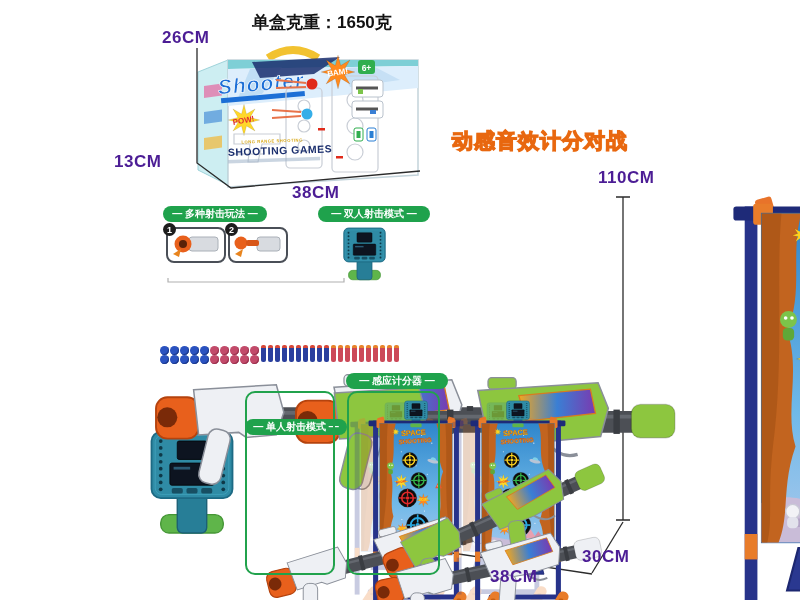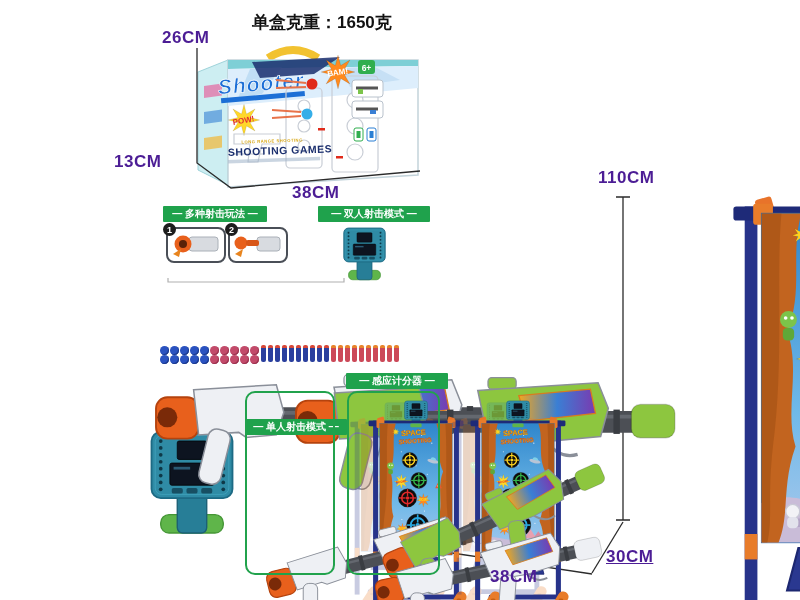--- a/index.html
+++ b/index.html
@@ -3,21 +3,21 @@
 <meta charset="utf-8">
 <style>
   html,body{margin:0;padding:0;background:#ffffff;}
   #stage{position:relative;width:800px;height:600px;background:#ffffff;overflow:hidden;
          font-family:"Liberation Sans","DejaVu Sans",sans-serif;}
   #scene{position:absolute;left:0;top:0;}
   svg text{font-family:"Liberation Sans","DejaVu Sans",sans-serif;}
   .dim-label{position:absolute;font-size:17px;font-weight:bold;color:#4c1d95;letter-spacing:0.5px;white-space:nowrap;}
   .weight-label{position:absolute;font-size:17px;font-weight:bold;color:#111;white-space:nowrap;}
   .badge-pill{position:absolute;display:flex;align-items:center;justify-content:center;
-      background:#1fa24c;color:#fff;font-size:10px;font-weight:bold;border-radius:1px;
+      background:#1fa24c;color:#fff;font-size:10px;font-weight:bold;border-radius:8px;
       height:16px;white-space:nowrap;letter-spacing:0px;padding:0 4px;}
   .title-banner{position:absolute;font-size:21px;font-weight:bold;color:#ffd400;
       -webkit-text-stroke:1.2px #e8670f;text-shadow:0 0 1px #e8670f;letter-spacing:1px;white-space:nowrap;}
   .note-label{position:absolute;font-size:12.5px;font-weight:bold;color:#222;white-space:nowrap;}
   .mode-frame{position:absolute;border:2.5px solid #21a24c;border-radius:10px;background:transparent;}
   .step-box{position:absolute;width:56px;height:32px;background:#fff;border:2px solid #4a4f57;border-radius:8px;}
   .step-num{position:absolute;left:-5px;top:-6px;width:13px;height:13px;background:#1d1d1d;color:#fff;
       border-radius:50%;font-size:9px;font-weight:bold;display:flex;align-items:center;justify-content:center;}
   .disc-wrap{position:absolute;line-height:0;}
   .disc-row{height:9px;line-height:0;}
@@ -341,23 +341,24 @@
     <use href="#sym-gun" style="color:#eef0f4"></use>
   </g>
 </svg>
 
 <div class="weight-label" style="left:252px;top:11px;text-align:right;">单盒克重：1650克</div>
 
 <div class="dim-label" style="left:162px;top:28px;">26CM</div>
 <div class="dim-label" style="left:114px;top:152px;">13CM</div>
 <div class="dim-label" style="left:292px;top:183px;">38CM</div>
 <div class="dim-label" style="left:598px;top:168px;text-align:right;">110CM</div>
-<div class="dim-label" style="left:606px;top:547px;text-decoration:underline;">30CM</div>
+<div class="dim-label" style="left:582px;top:547px;">30CM</div>
 <div class="dim-label" style="left:490px;top:567px;">38CM</div>
 
+<div class="title-banner" style="left:452px;top:127px;">动感音效计分对战</div>
 
 <div class="badge-pill" style="left:163px;top:206px;width:96px;">— 多种射击玩法 —</div>
 <div class="badge-pill" style="left:318px;top:206px;width:104px;">— 双人射击模式 —</div>
 <div class="badge-pill" style="left:245px;top:373px;width:94px;margin-top:46px;">— 单人射击模式 —</div>
 <div class="badge-pill" style="left:346px;top:373px;width:94px;">— 感应计分器 —</div>
 
 <div class="step-box" style="left:166px;top:227px;">
   <div class="step-num">1</div>
   <svg width="52" height="28" style="margin:1px 0 0 1px;">
     <rect x="20" y="7" width="29" height="14" rx="3" fill="#d8dbe0" stroke="#aab0b8"></rect>

